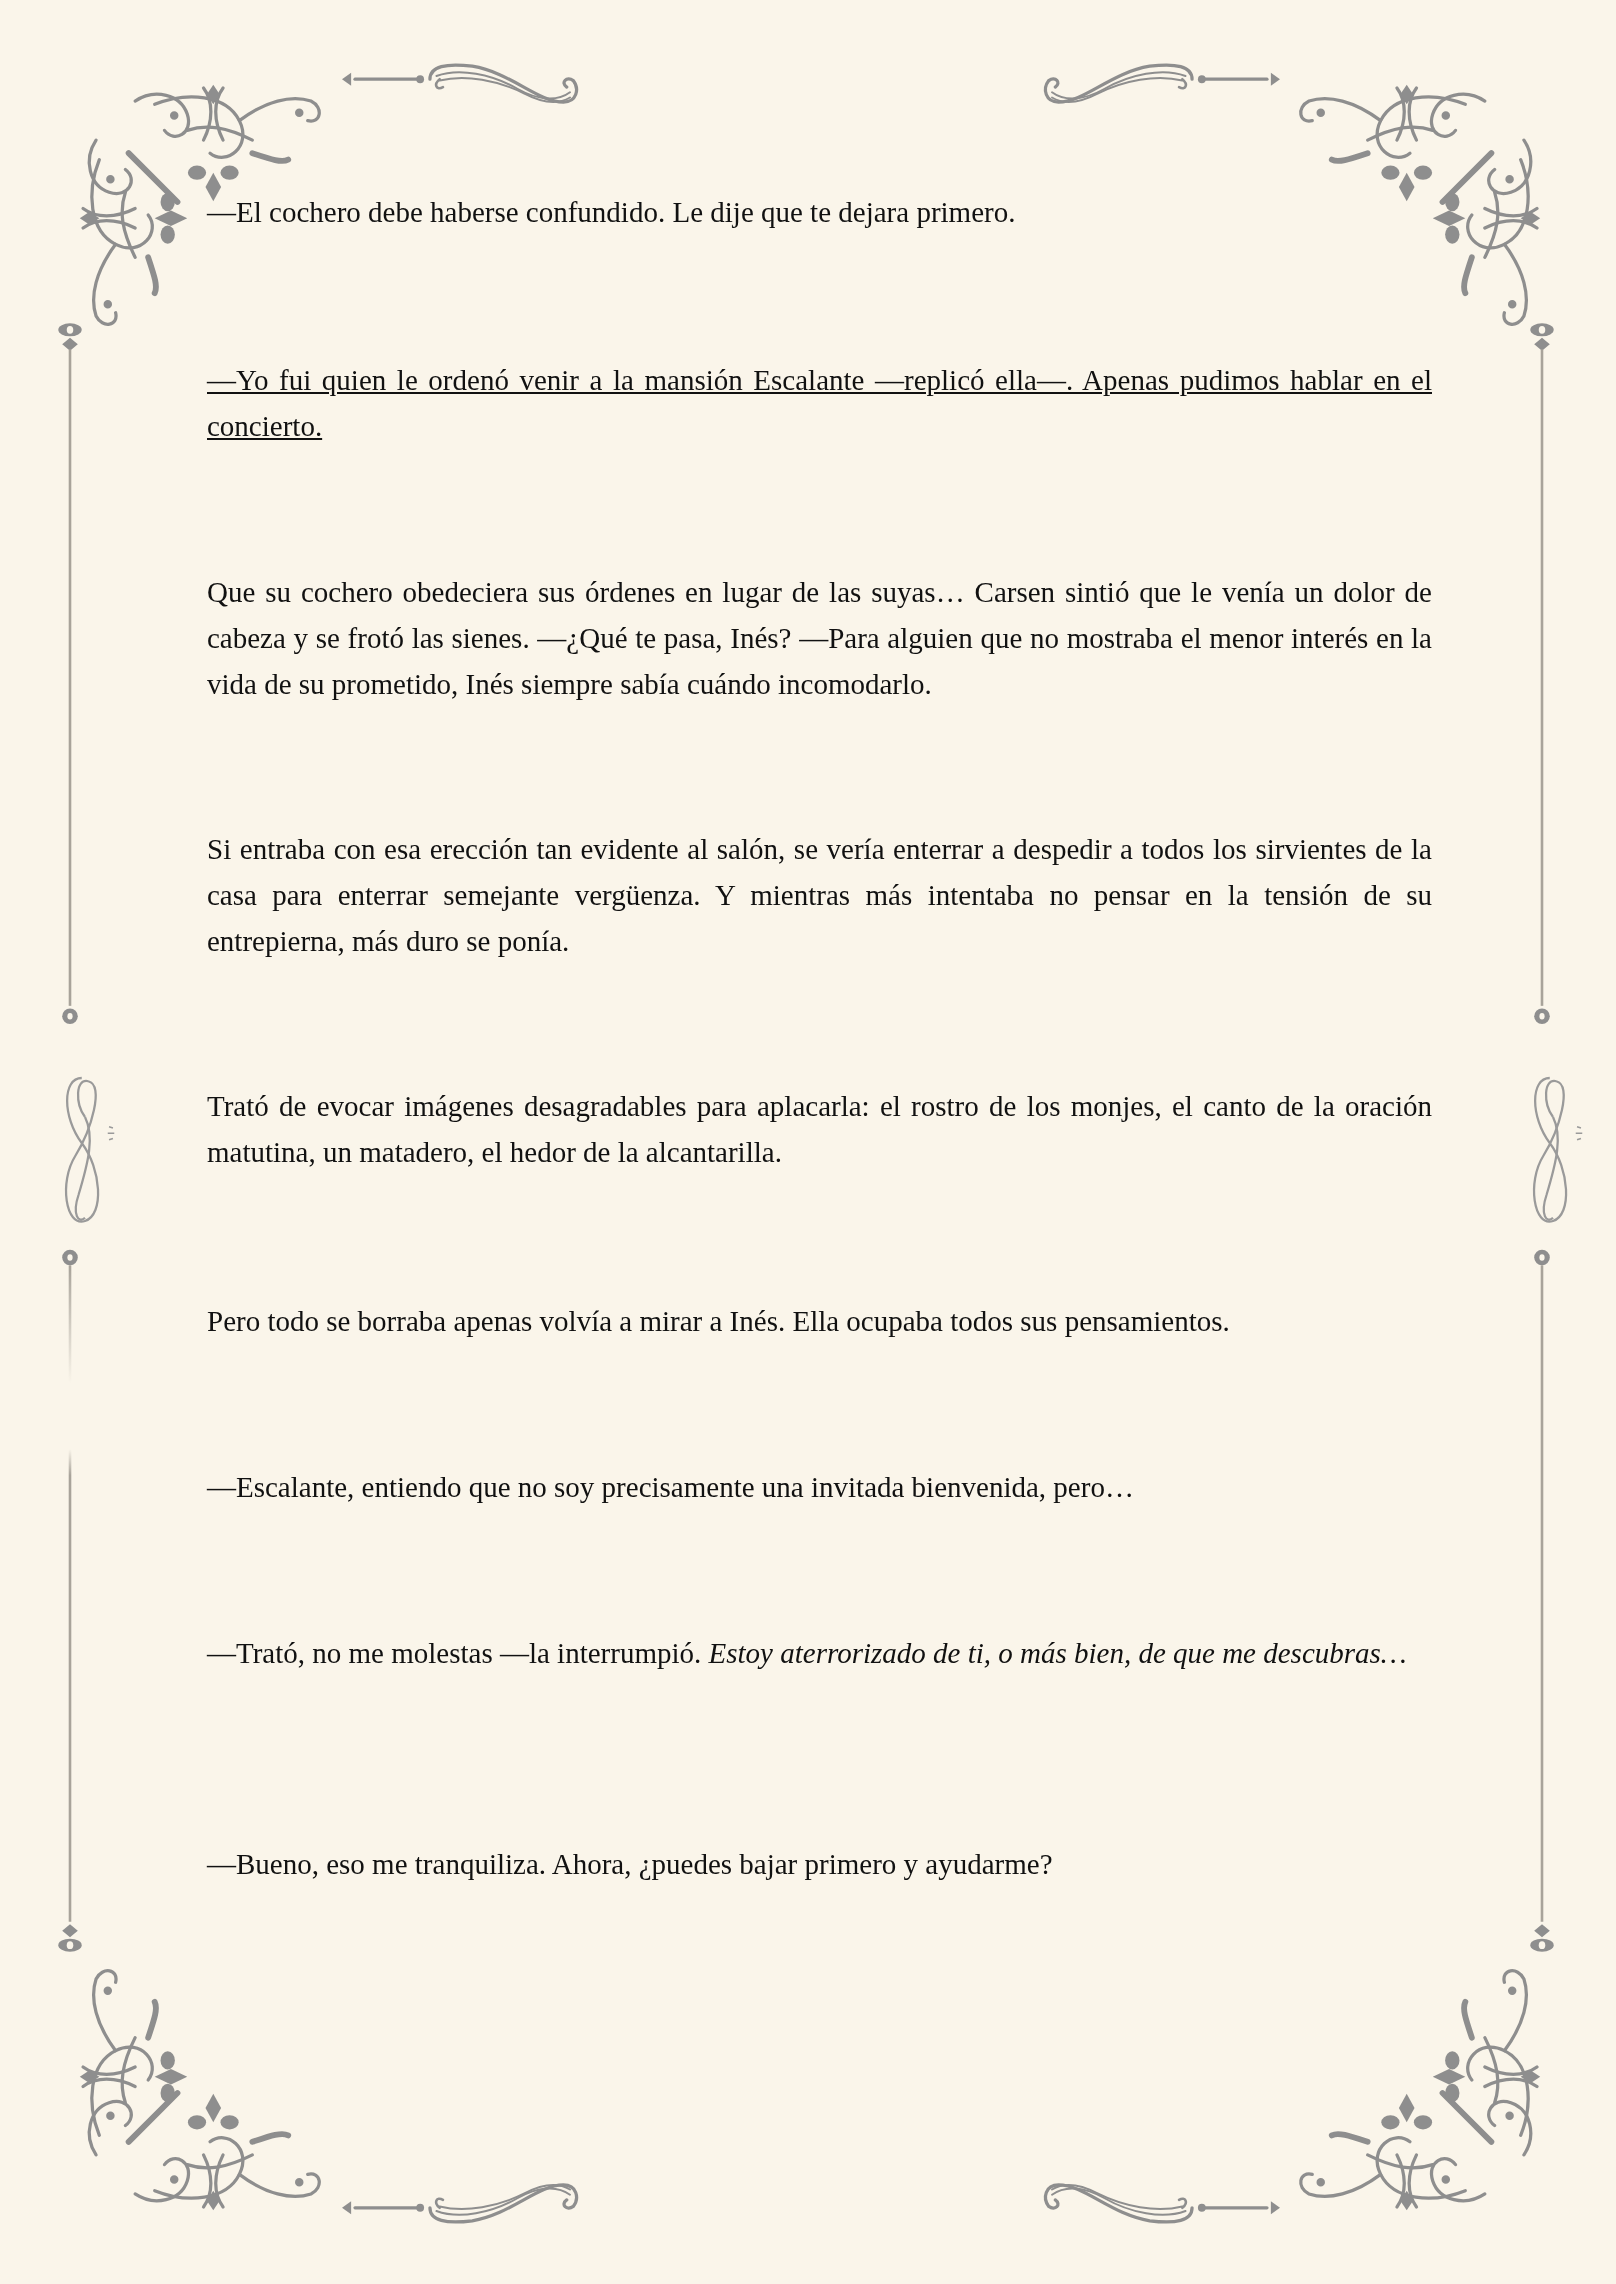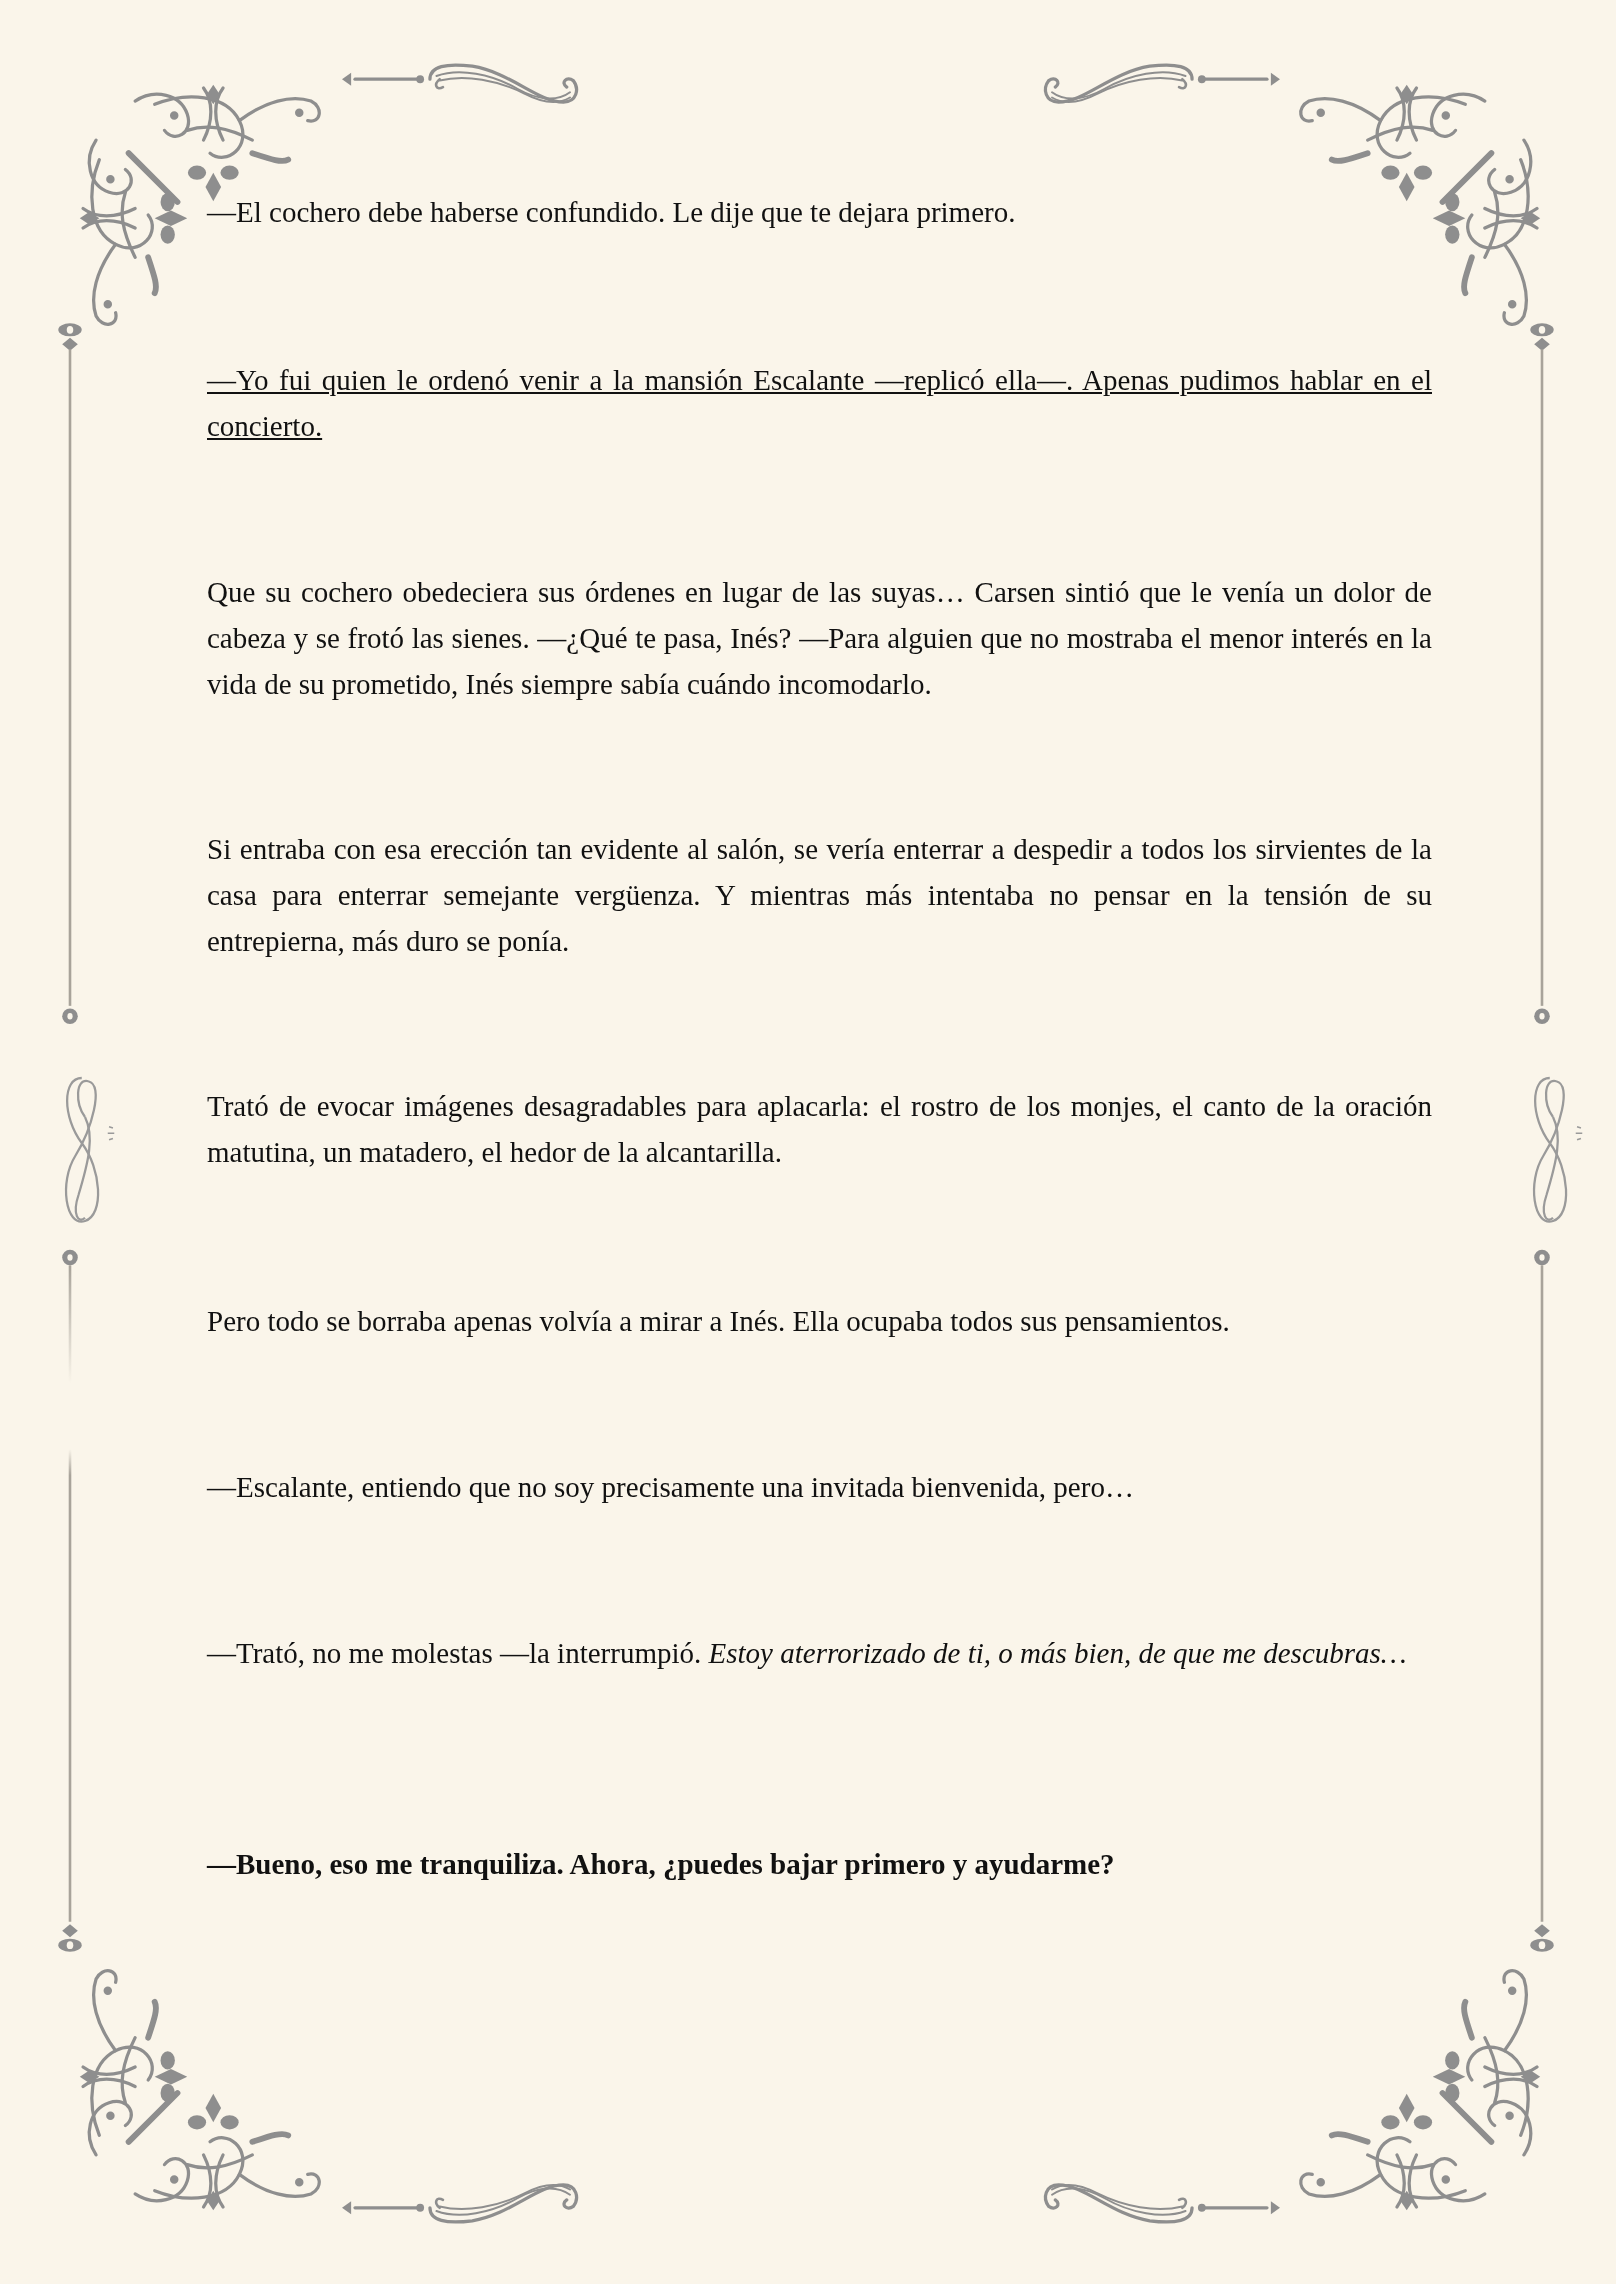--- a/index.html
+++ b/index.html
@@ -194,15 +194,15 @@
   <p class="para" style="top:0px;">—El cochero debe haberse confundido. Le dije que te dejara primero.</p>
   <p class="para" style="top:168px;text-decoration:underline;">—Yo fui quien le ordenó venir a la mansión Escalante —replicó ella—. Apenas pudimos hablar en el concierto.</p>
   <p class="para" style="top:380px;">Que su cochero obedeciera sus órdenes en lugar de las suyas… Carsen sintió que le venía un dolor de cabeza y se frotó las sienes. —¿Qué te pasa, Inés? —Para alguien que no mostraba el menor interés en la vida de su prometido, Inés siempre sabía cuándo incomodarlo.</p>
   <p class="para" style="top:637px;">Si entraba con esa erección tan evidente al salón, se vería enterrar a despedir a todos los sirvientes de la casa para enterrar semejante vergüenza. Y mientras más intentaba no pensar en la tensión de su entrepierna, más duro se ponía.</p>
   <p class="para" style="top:894px;">Trató de evocar imágenes desagradables para aplacarla: el rostro de los monjes, el canto de la oración matutina, un matadero, el hedor de la alcantarilla.</p>
   <p class="para" style="top:1109px;">Pero todo se borraba apenas volvía a mirar a Inés. Ella ocupaba todos sus pensamientos.</p>
   <p class="para" style="top:1275px;">—Escalante, entiendo que no soy precisamente una invitada bienvenida, pero…</p>
   <p class="para" style="top:1441px;">
     <span>—Trató, no me molestas —la interrumpió. </span><em>Estoy aterrorizado de ti, o más bien, de que me descubras…</em>
   </p>
-  <p class="para" style="top:1652px;font-weight:bold;">—Bueno, eso me tranquiliza. Ahora, ¿puedes bajar primero y ayudarme?</p>
+  <p class="para" style="top:1652px;">—Bueno, eso me tranquiliza. Ahora, ¿puedes bajar primero y ayudarme?</p>
 </div>
 
 
 </body></html>

